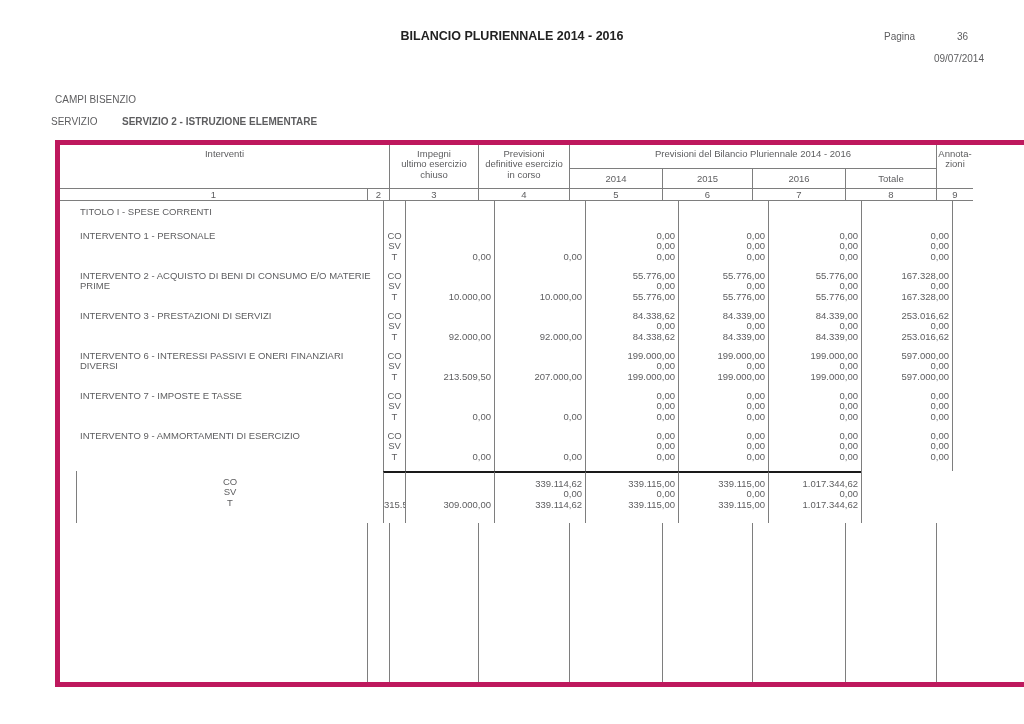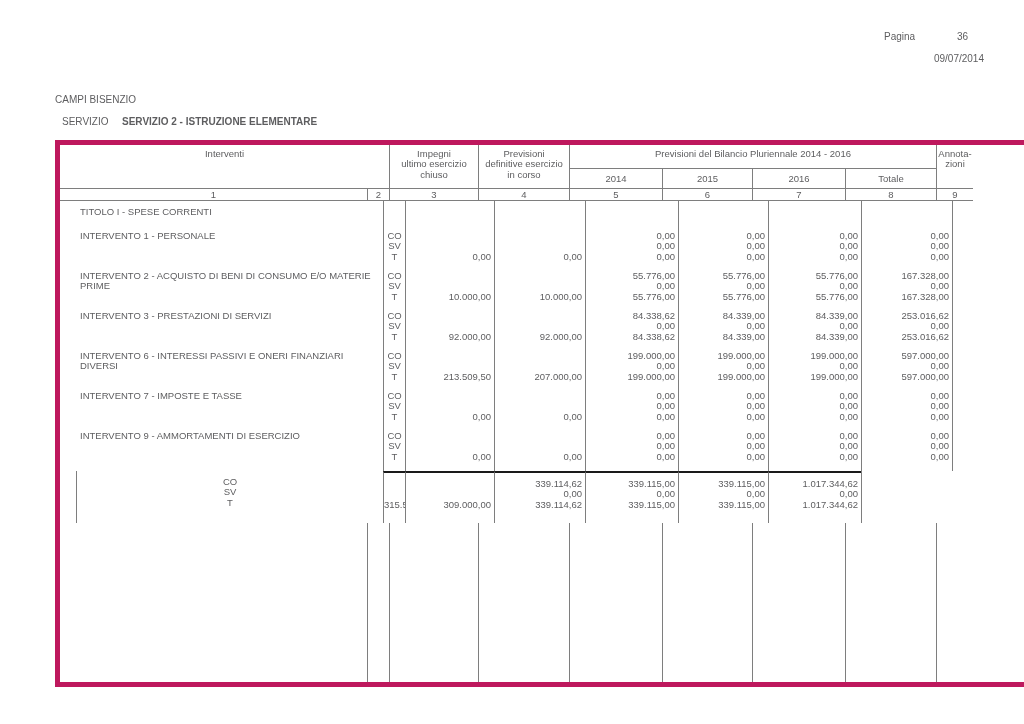--- a/index.html
+++ b/index.html
@@ -4,21 +4,21 @@
 <style>
   html,body{margin:0;padding:0;background:#e8e8e8;}
   .page{position:relative;width:1024px;height:724px;background:#ffffff;overflow:hidden;
         font-family:"Liberation Sans", sans-serif;color:#5d5d5f;}
   .ttl{position:absolute;top:29px;left:0;width:100%;text-align:center;
        font-size:12.5px;font-weight:bold;color:#222;}
   .pagina{position:absolute;top:31px;left:884px;font-size:10px;}
   .pageno{position:absolute;top:31px;right:56px;font-size:10px;text-align:center;}
   .rdate{position:absolute;top:53px;right:40px;font-size:10px;}
   .muni{position:absolute;top:94px;left:55px;font-size:10px;}
-  .servlab{position:absolute;top:116px;left:62px;font-size:10px;}
+  .servlab{position:absolute;top:116px;left:51px;font-size:10px;}
   .servval{position:absolute;top:116px;left:122px;font-size:10px;font-weight:bold;}
 
   .tbl{position:absolute;left:55px;top:140px;width:980px;height:547px;box-sizing:border-box;
        border:5px solid #be185d;display:flex;flex-direction:column;
        font-size:9.5px;line-height:10.4px;--gcols:307px 22px 89px 91px 93px 90px 93px 91px 37px;}
   .thead{display:grid;grid-template-columns:var(--gcols);grid-template-rows:24px 19px 13px;}
   .h{text-align:center;padding-top:4px;white-space:pre-line;overflow:hidden;}
   .bl{border-left:1px solid #7e7e7e;}
   .hb{border-bottom:1px solid #7e7e7e;}
   .yr{text-align:center;padding-top:5px;overflow:hidden;}
@@ -34,20 +34,21 @@
   .c9{border-left:1px solid #7e7e7e;}
   .pt6{padding-top:6px;}
   .rt{border-top:2px solid #1a1a1a;}
   .fill{flex:1;display:grid;grid-template-columns:var(--gcols);}
 </style>
 </head>
 <body>
 
 <div class="page">
 
+  <div class="ttl">BILANCIO PLURIENNALE 2014 - 2016</div>
   <div class="pagina">Pagina</div>
   <div class="pageno">36</div>
   <div class="rdate">09/07/2014</div>
 
   <div class="muni">CAMPI BISENZIO</div>
   <div class="servlab">SERVIZIO</div>
   <div class="servval">SERVIZIO 2 - ISTRUZIONE ELEMENTARE</div>
 
   <div class="tbl">
 

